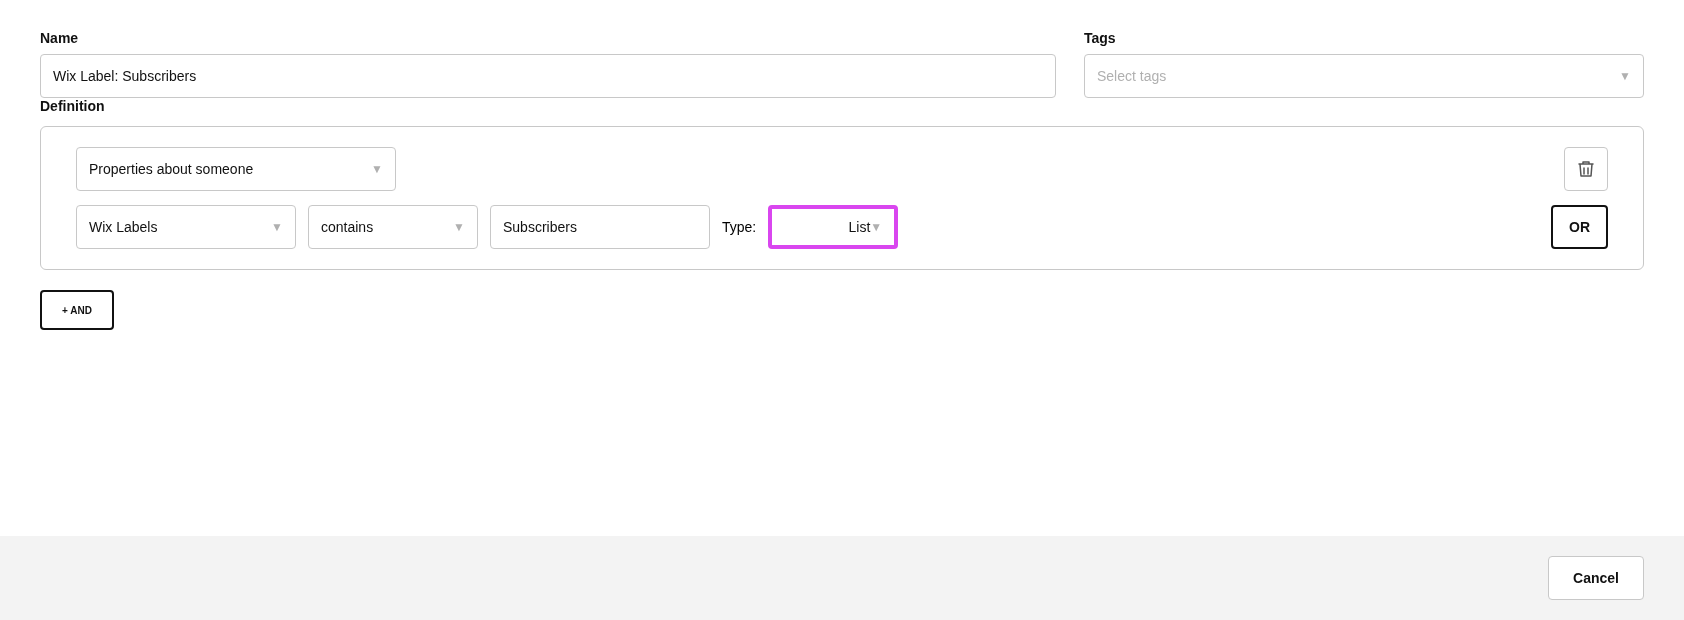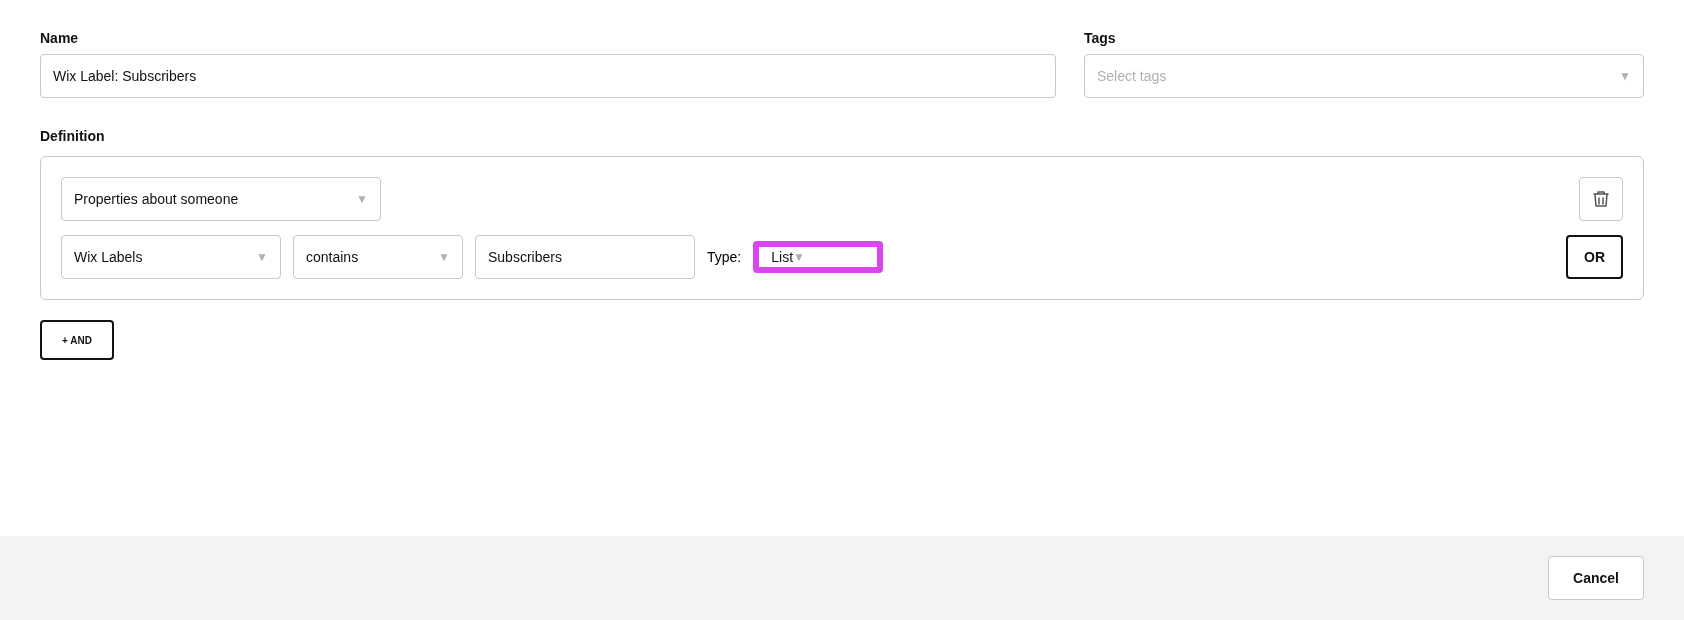--- a/index.html
+++ b/index.html
@@ -26,21 +26,20 @@
     }
 
     .main-content {
       flex: 1;
       padding: 30px 40px 20px 40px;
     }
 
     .top-row {
       display: flex;
       gap: 28px;
-      margin-bottom: 30px;
     }
 
     .field-group {
       display: flex;
       flex-direction: column;
       gap: 8px;
     }
 
     .field-group-name {
       flex: 1;
@@ -97,21 +96,21 @@
     .definition-label {
       font-weight: 700;
       font-size: 14px;
       color: #111111;
       margin-bottom: 12px;
     }
 
     .definition-box {
       border: 1px solid #c8c8c8;
       border-radius: 6px;
-      padding: 20px 20px;
+      padding: 20px 35px;
       background: #ffffff;
     }
 
     .definition-row {
       display: flex;
       align-items: center;
       gap: 12px;
       margin-bottom: 14px;
     }
 
@@ -191,30 +190,30 @@
 
     .type-label {
       font-size: 14px;
       font-weight: 400;
       color: #000000;
       white-space: nowrap;
     }
 
     .list-select {
       width: 130px;
-      height: 32px;
-      border: 6px solid #d946ef;
-      border-radius: 4px;
-      padding: 0 12px;
-      font-size: 14px;
-      color: #111111;
-      background: #ffffff;
-      display: flex;
-      align-items: center;
-      justify-content: flex-start;
+      height: 44px;
+      border: 4px solid #d946ef;
+      border-radius: 4px;
+      padding: 0 12px;
+      font-size: 14px;
+      color: #111111;
+      background: #ffffff;
+      display: flex;
+      align-items: center;
+      justify-content: flex-end;
       cursor: pointer;
       user-select: none;
       flex-shrink: 0;
     }
 
     .spacer {
       flex: 1;
     }
 
     .trash-button {

